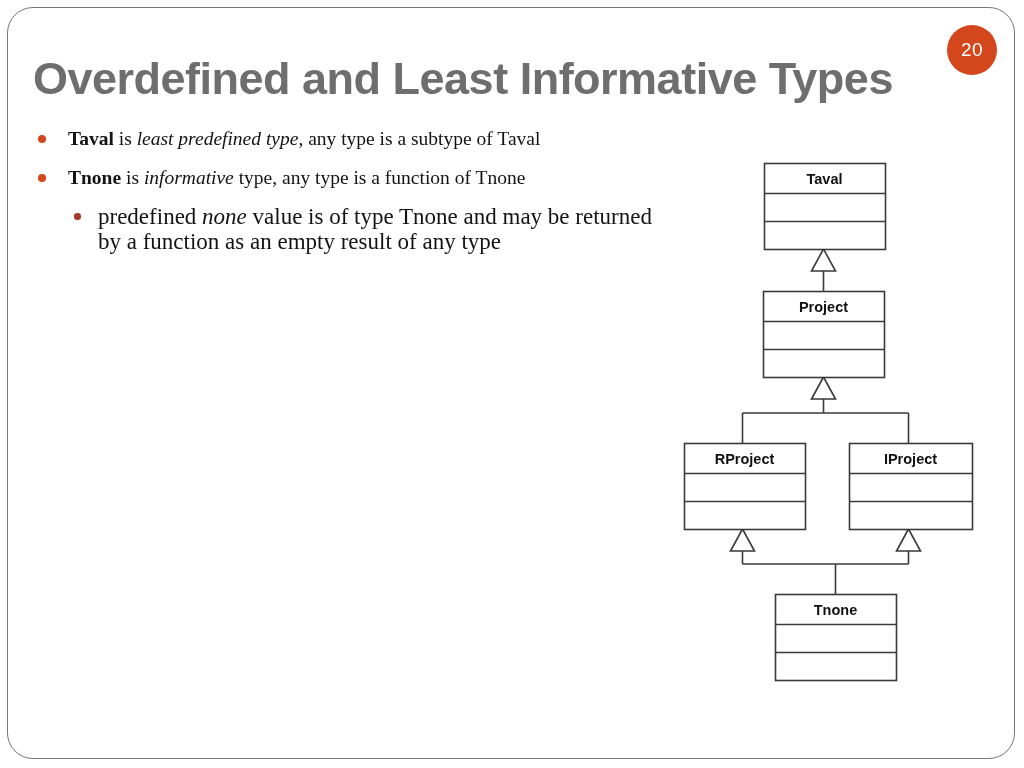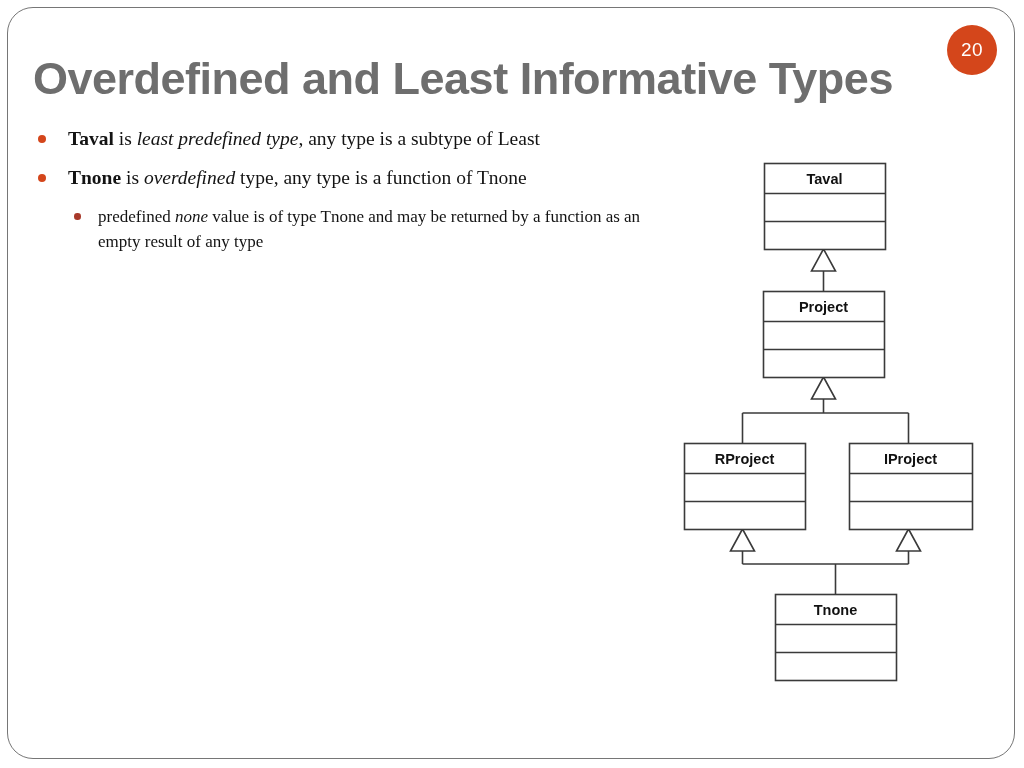--- a/index.html
+++ b/index.html
@@ -83,21 +83,21 @@
     position: absolute;
     left: 8px;
     top: 9px;
     width: 8px;
     height: 8px;
     border-radius: 50%;
     background: #D4461B;
   }
   .bullet-row.level2 {
     padding-left: 68px;
-    font-size: 17px;
+    font-size: 23px;
     line-height: 25px;
     margin-bottom: 16px;
     margin-top: 6px;
   }
   .bullet-row.level2 .dot {
     left: 44px;
     top: 9px;
     width: 6.5px;
     height: 6.5px;
     background: #A8392A;
@@ -128,22 +128,22 @@
 
 <div class="slide">
 
   <div class="slide-frame"></div>
 
   <div class="slide-badge">20</div>
 
   <div class="slide-title">Overdefined and Least Informative Types</div>
 
   <div class="body-list" id="bullet-list">
-      <div class="bullet-row"><span class="dot"></span><span class="b">Taval</span><span> is </span><span class="i">least predefined type</span><span>, any type is a subtype of  Least</span></div>
-      <div class="bullet-row"><span class="dot"></span><span class="b">Tnone</span><span> is </span><span class="i">overdefined</span><span> type, any type is a function of Tnone</span></div>
+      <div class="bullet-row"><span class="dot"></span><span class="b">Taval</span><span> is </span><span class="i">least predefined type</span><span>, any type is a subtype of  Taval</span></div>
+      <div class="bullet-row"><span class="dot"></span><span class="b">Tnone</span><span> is </span><span class="i">informative</span><span> type, any type is a function of Tnone</span></div>
       <div class="bullet-row level2"><span class="dot"></span><span>predefined </span><span class="i">none</span><span> value is of type Tnone and may be returned by a function as an empty result of any type</span></div>
     </div>
 
   <div class="diagram">
     <svg width="350" height="560" viewBox="0 0 350 560" xmlns="http://www.w3.org/2000/svg" id="uml-svg">
       <g id="uml-edges">
           <polygon points="163.5,99 151.5,121 175.5,121" fill="#ffffff" stroke="#3A3A3A" stroke-width="1.6" stroke-linejoin="miter"></polygon>
           <polyline points="163.5,121 163.5,141" fill="none" stroke="#3A3A3A" stroke-width="1.6"></polyline>
           <polygon points="163.5,227 151.5,249 175.5,249" fill="#ffffff" stroke="#3A3A3A" stroke-width="1.6" stroke-linejoin="miter"></polygon>
           <polyline points="163.5,249 163.5,263" fill="none" stroke="#3A3A3A" stroke-width="1.6"></polyline>

